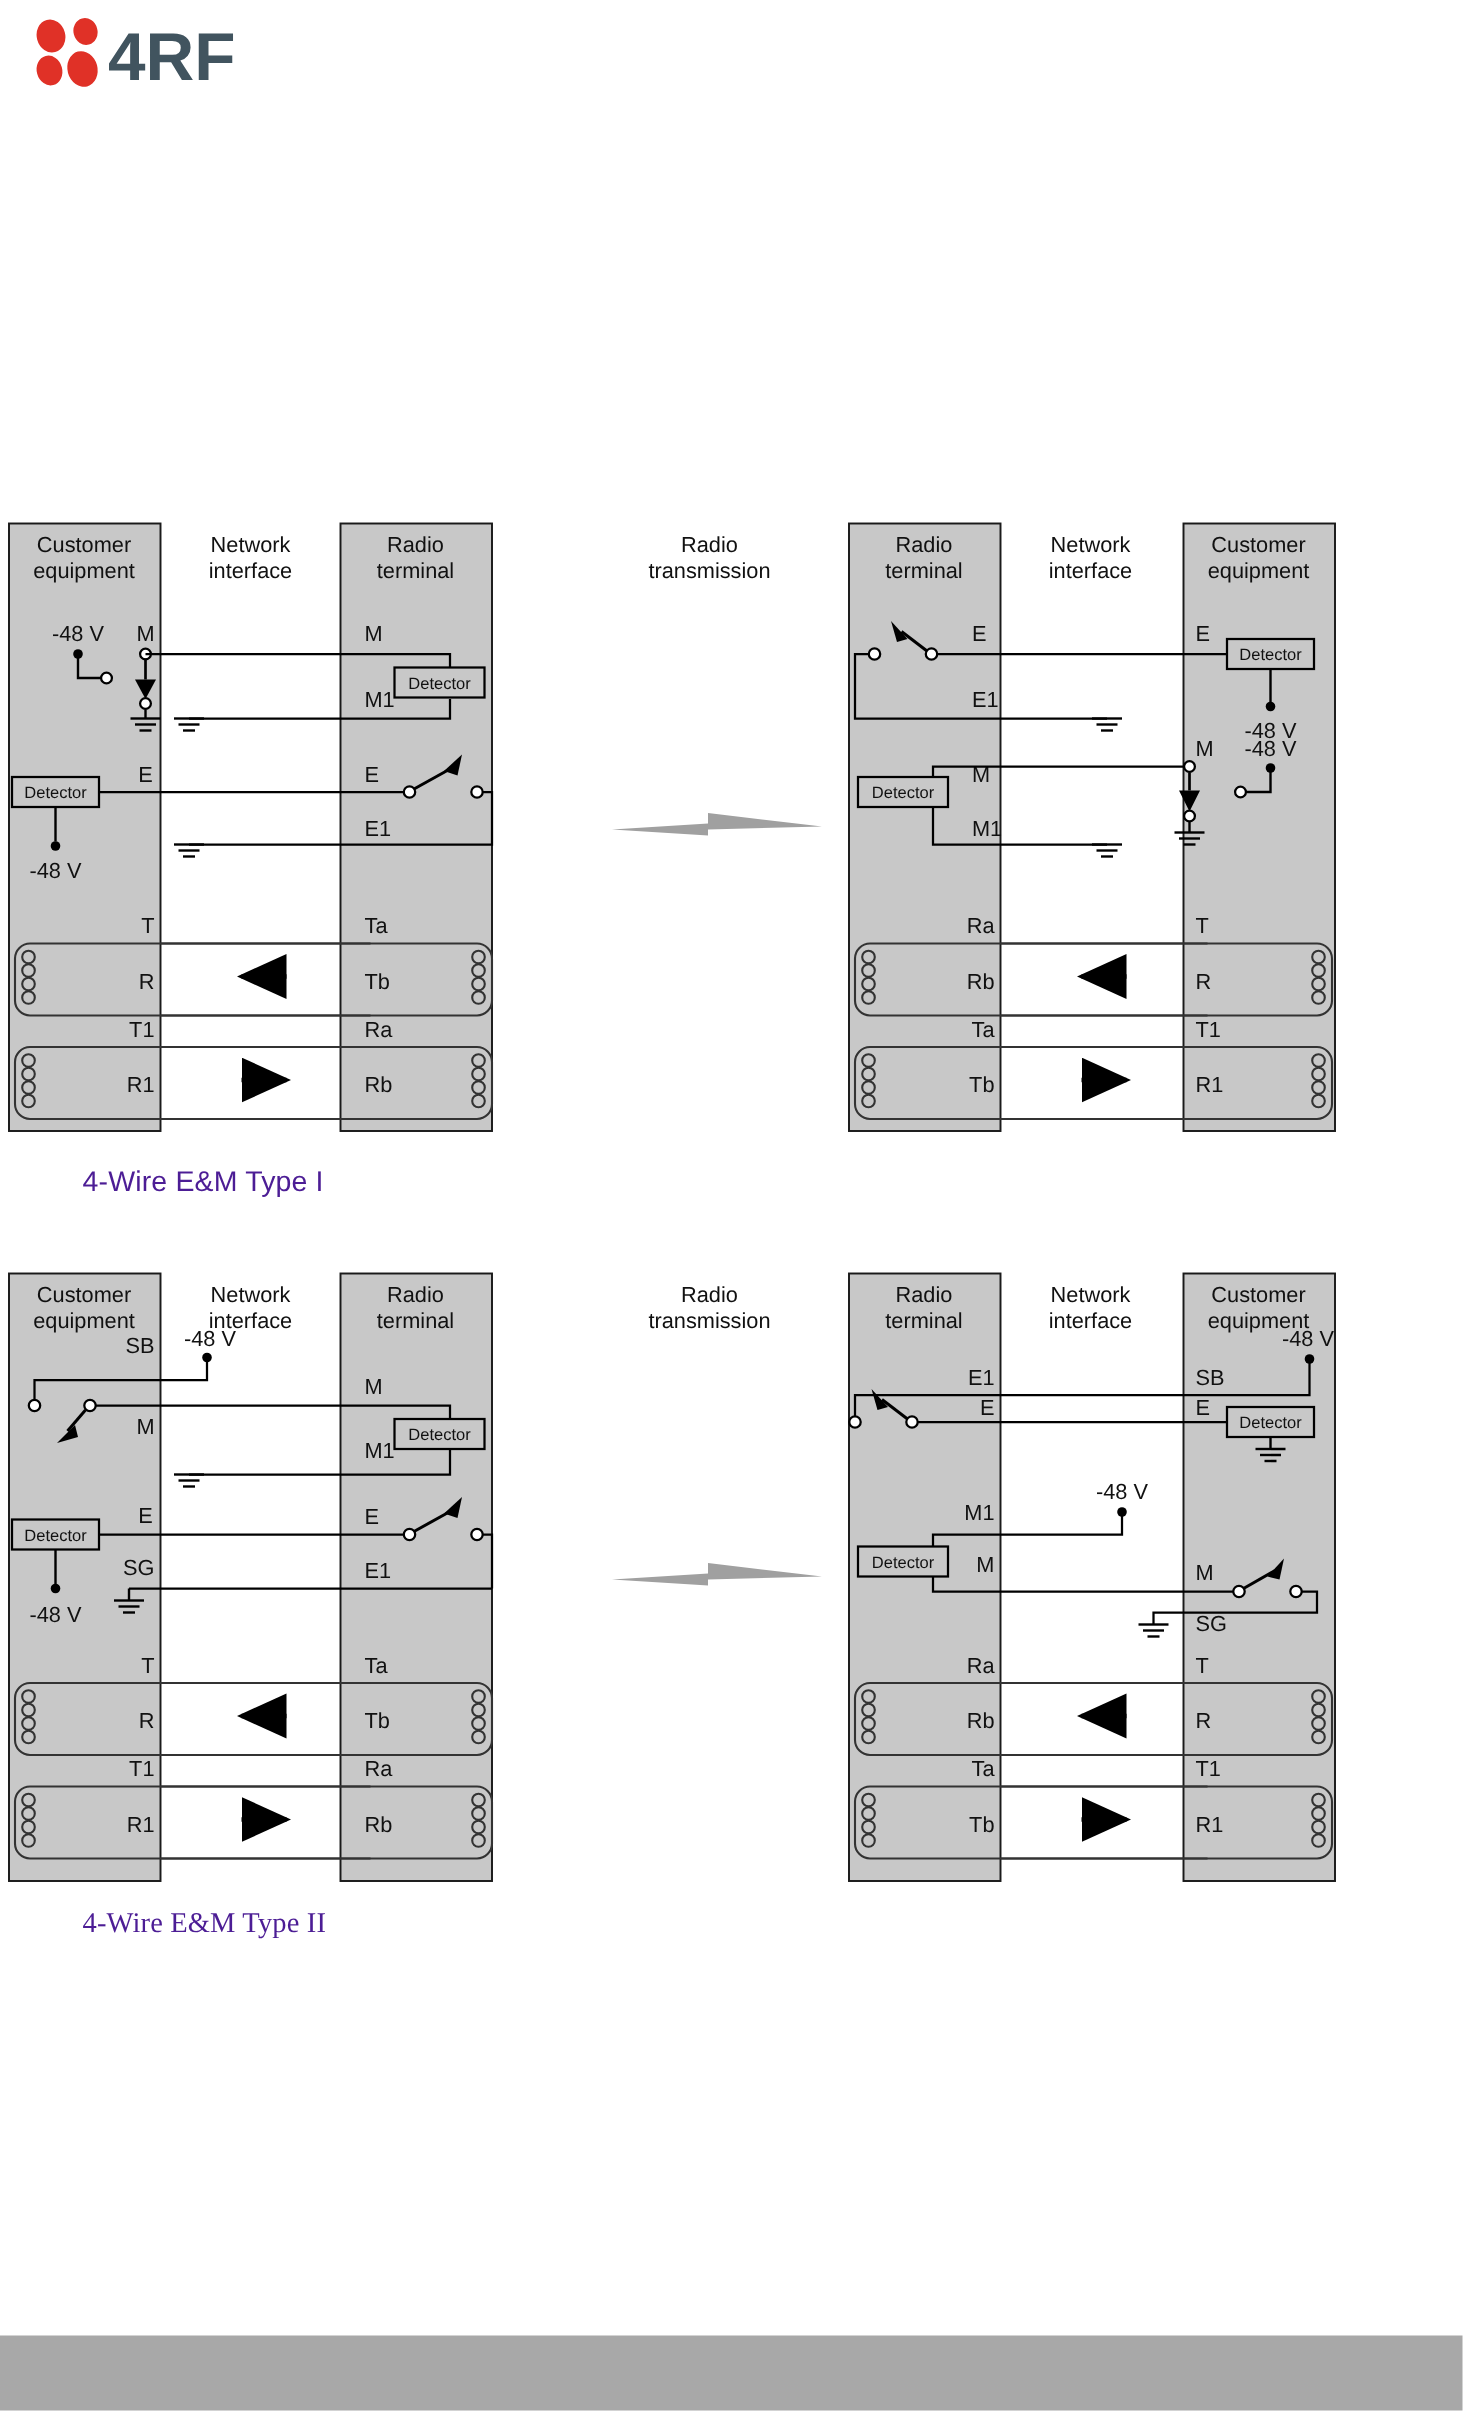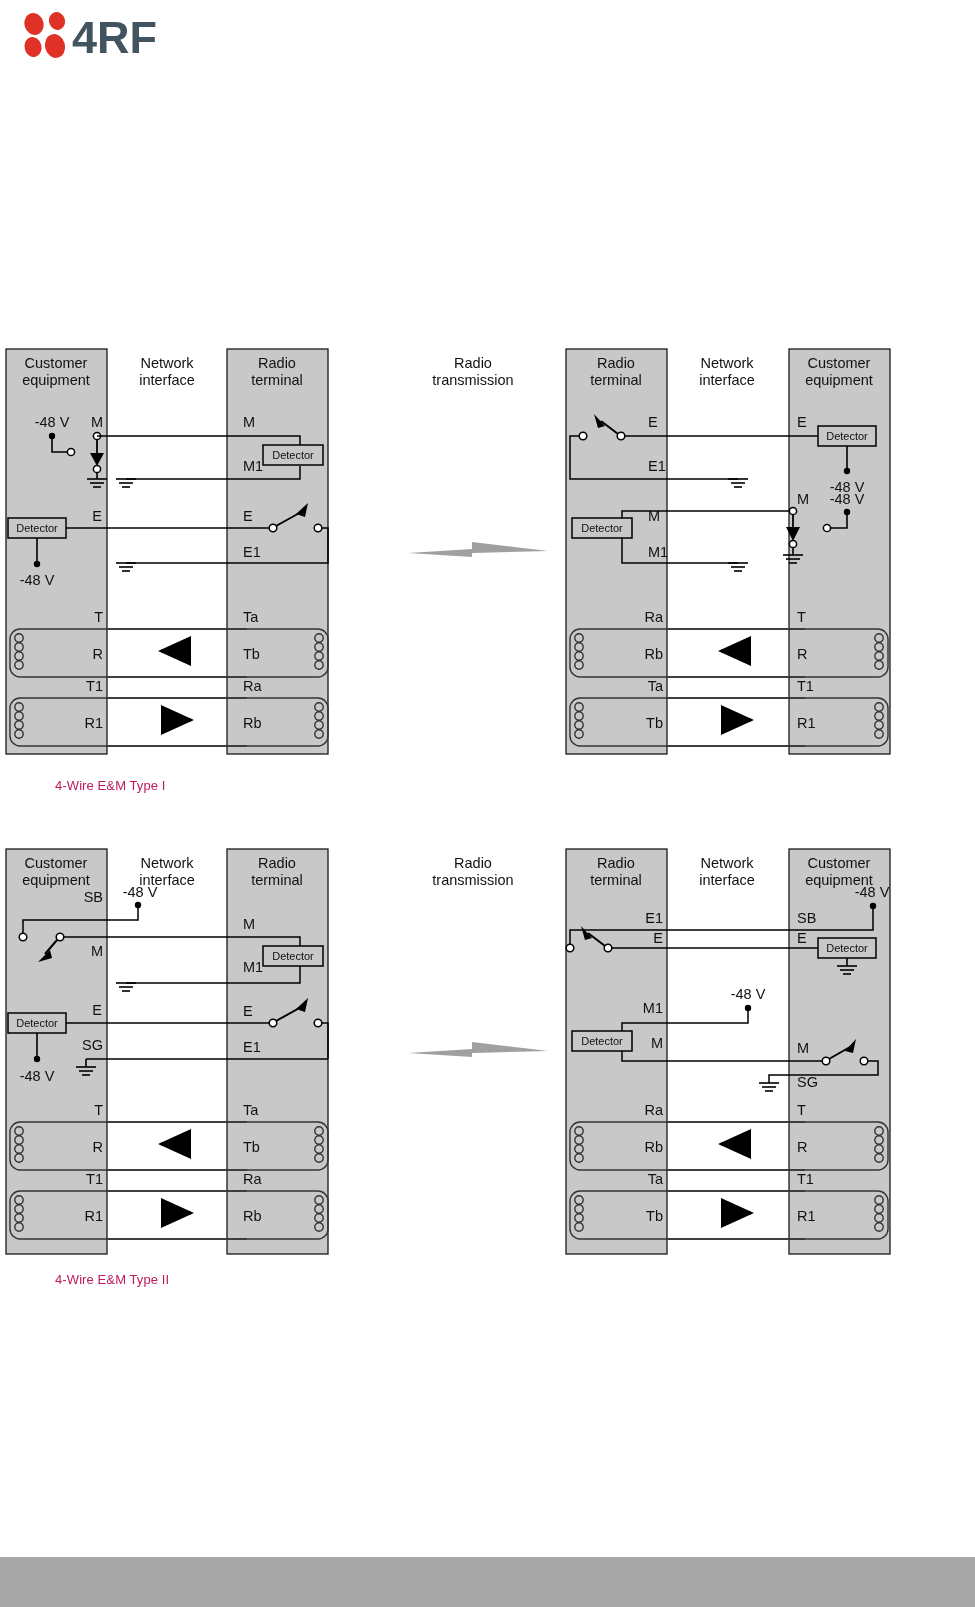--- a/index.html
+++ b/index.html
@@ -14,27 +14,27 @@
   
   .logo-wrap { position:absolute; left:22px; top:12px; width:200px; height:50px; }
   .logo-wrap svg { display:block; }
   
   .diagram { position:absolute; left:0; width:975px; }
   #diagram-1 { top:335px; height:470px; }
   #diagram-2 { top:835px; height:470px; }
   .diagram svg { display:block; }
   .caption {
     position:absolute; left:55px;
-    font-size:13px; color:#be185d;
+    font-size:19px; color:#4c1d95;
     font-family:"Liberation Sans", sans-serif;
     letter-spacing:0.1px;
     white-space:nowrap;
   }
   #caption-1 { top:778px; }
-  #caption-2 { top:1272px; }
+  #caption-2 { top:1272px;font-family:Liberation Serif, serif; }
   
   .footer-bar {
     position:absolute; left:0; top:1557px;
     width:975px; height:50px;
     background:#a8a8a8;
   }
 </style>
 </head>
 <body>
 

